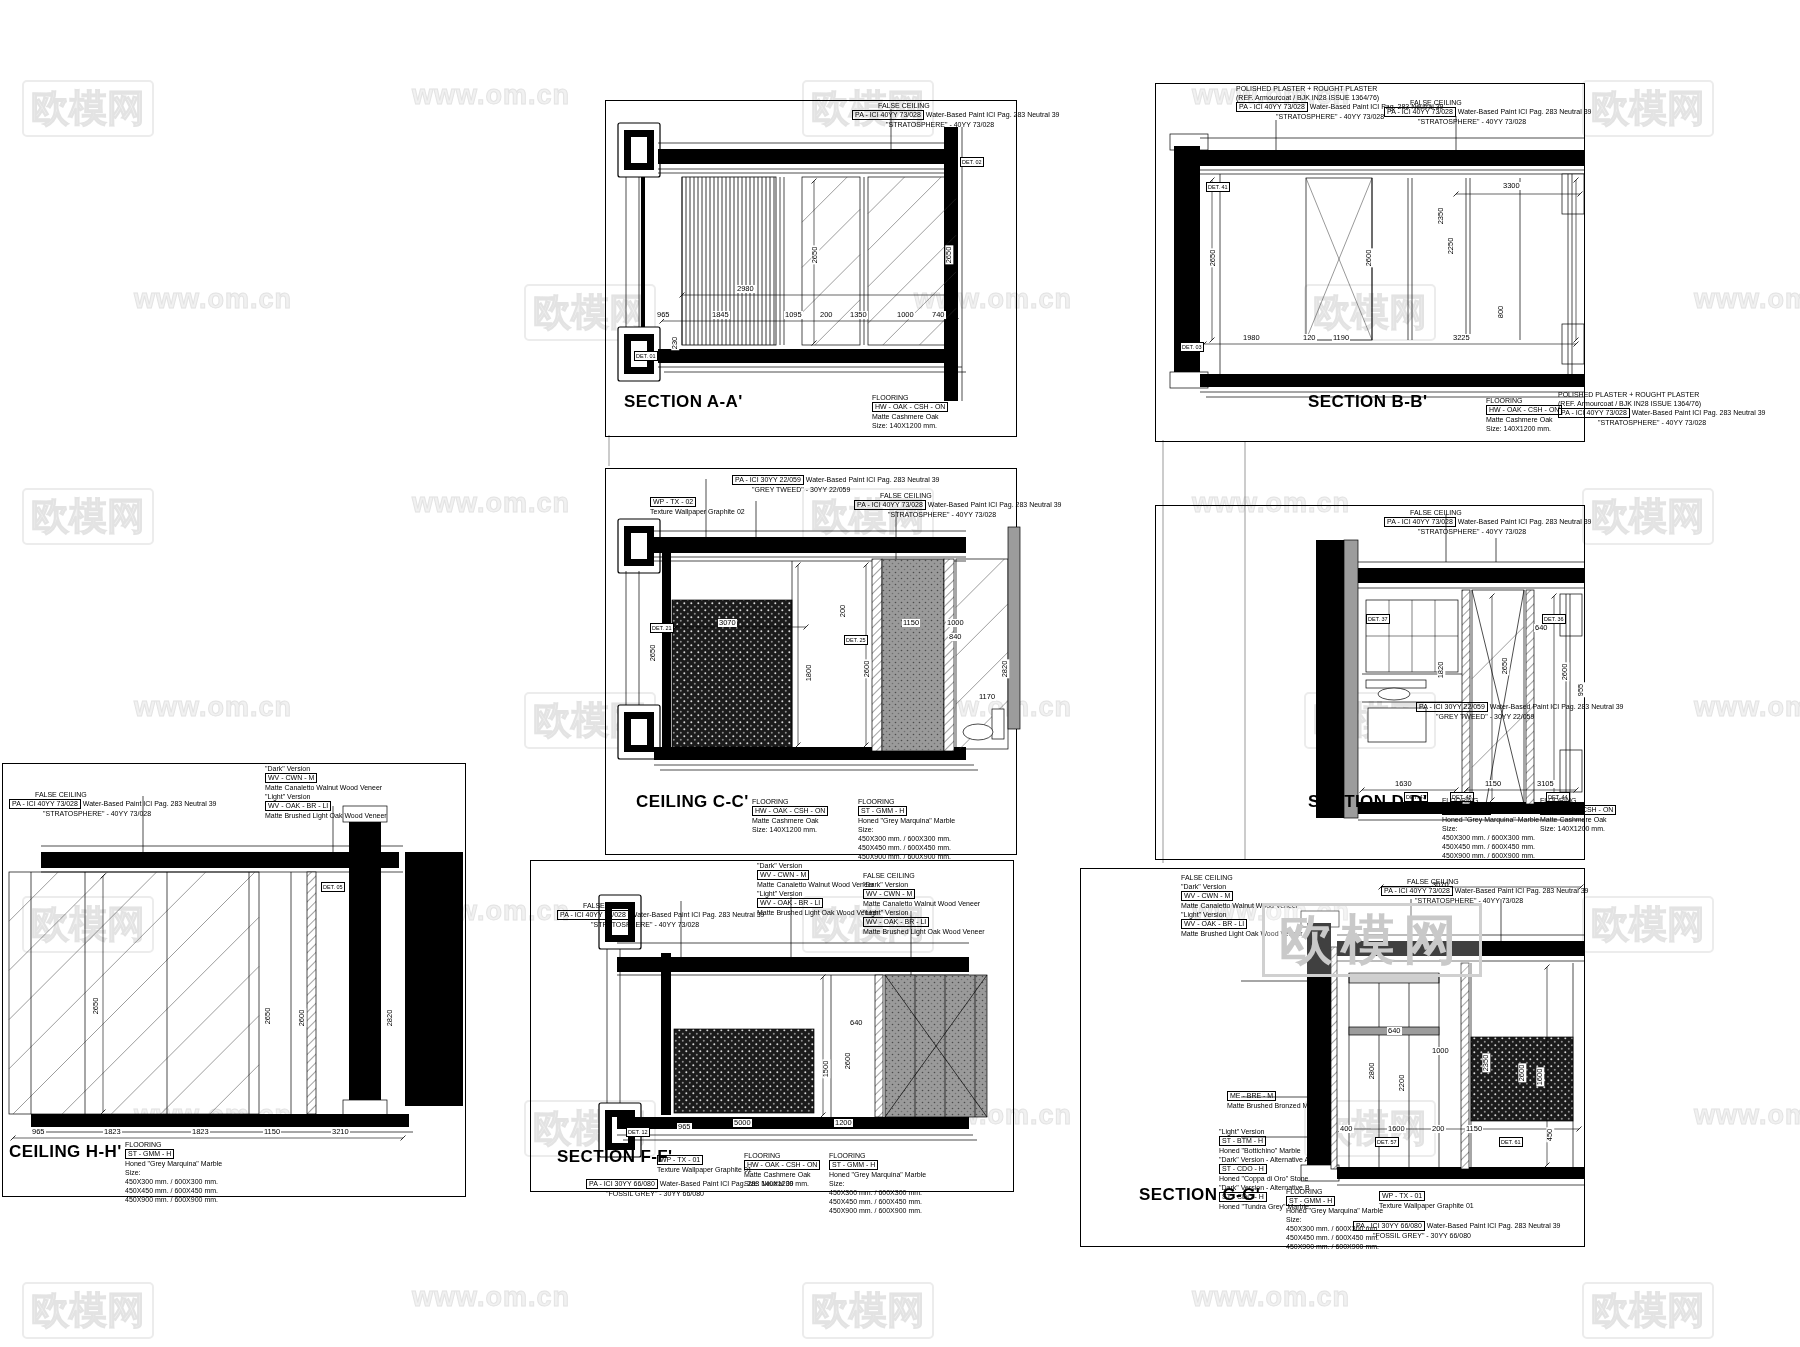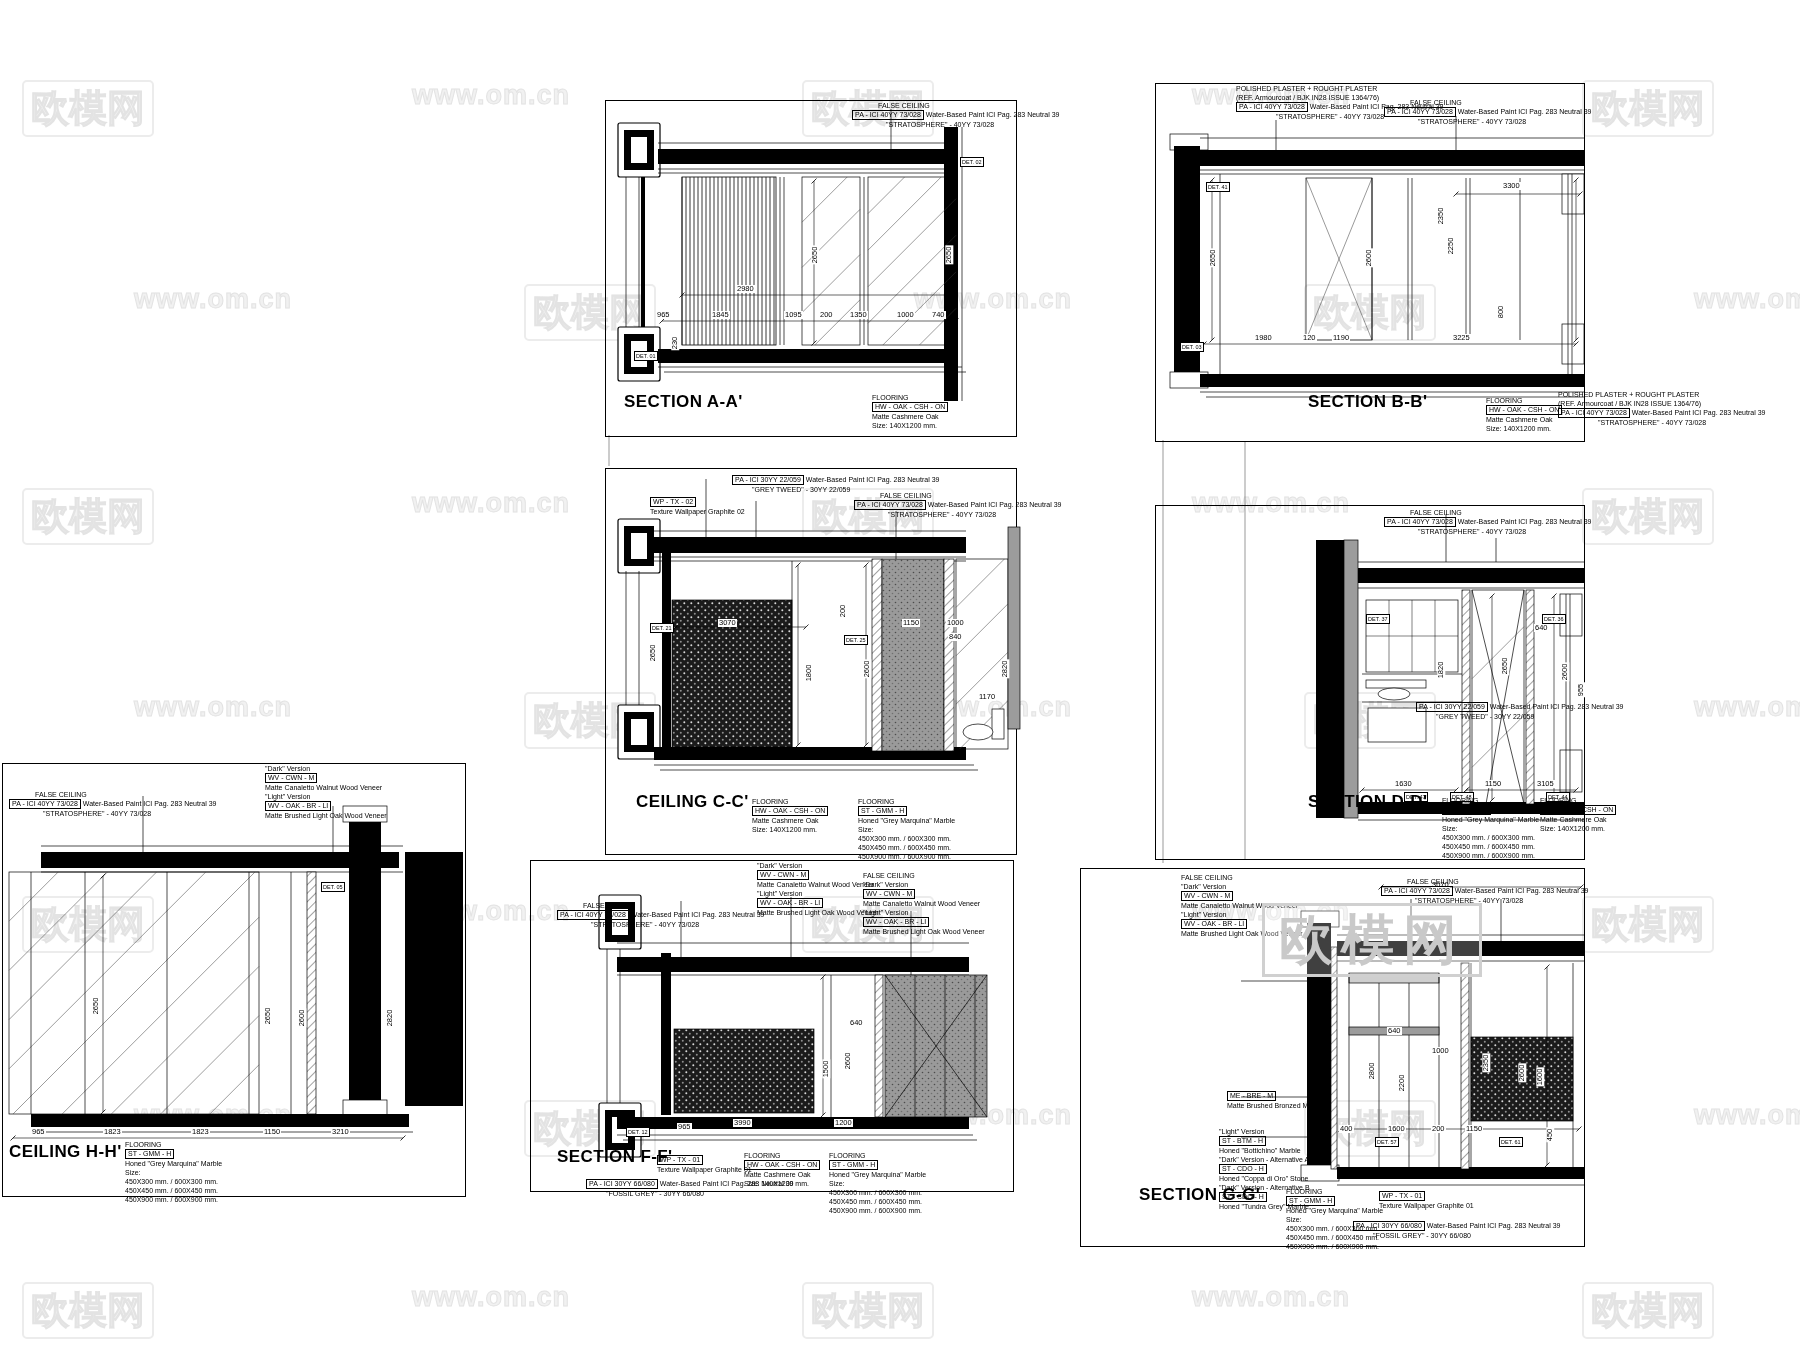--- a/index.html
+++ b/index.html
@@ -227,21 +227,21 @@
           <line x1="56" y1="96" x2="56" y2="256" stroke="#000" stroke-width="0.6"></line>
           <line x1="53.5" y1="98.5" x2="58.5" y2="93.5" stroke="#000" stroke-width="0.8"></line>
           <line x1="53.5" y1="258.5" x2="58.5" y2="253.5" stroke="#000" stroke-width="0.8"></line>
           <line x1="420" y1="96" x2="420" y2="256" stroke="#000" stroke-width="0.6"></line>
           <line x1="417.5" y1="98.5" x2="422.5" y2="93.5" stroke="#000" stroke-width="0.8"></line>
           <line x1="417.5" y1="258.5" x2="422.5" y2="253.5" stroke="#000" stroke-width="0.8"></line>
           <line x1="300" y1="110" x2="424" y2="110" stroke="#000" stroke-width="0.6"></line>
           <line x1="297.5" y1="112.5" x2="302.5" y2="107.5" stroke="#000" stroke-width="0.8"></line>
           <line x1="421.5" y1="112.5" x2="426.5" y2="107.5" stroke="#000" stroke-width="0.8"></line>
         </svg>
-        <div class="dim" style="left: 98px; top: 250px;">1980</div>
+        <div class="dim" style="left: 86px; top: 250px;">1980</div>
         <div class="dim" style="left: 146px; top: 250px;">120</div>
         <div class="dim" style="left: 176px; top: 250px;">1190</div>
         <div class="dim" style="left: 296px; top: 250px;">3225</div>
         <div class="dim rot" style="left: 48px; top: 170px;">2650</div>
         <div class="dim rot" style="left: 204px; top: 170px;">2600</div>
         <div class="dim rot" style="left: 286px; top: 158px;">2250</div>
         <div class="dim rot" style="left: 338px; top: 224px;">800</div>
         <div class="dim" style="left: 346px; top: 98px;">3300</div>
         <div class="dim rot" style="left: 276px; top: 128px;">2350</div>
         <div class="dim det" style="left: 24px; top: 258px;">DET. 03</div>
@@ -543,21 +543,21 @@
           <line x1="146" y1="262" x2="290" y2="262" stroke="#000" stroke-width="0.6"></line>
           <line x1="143.5" y1="264.5" x2="148.5" y2="259.5" stroke="#000" stroke-width="0.8"></line>
           <line x1="287.5" y1="264.5" x2="292.5" y2="259.5" stroke="#000" stroke-width="0.8"></line>
           <line x1="292" y1="116" x2="292" y2="254" stroke="#000" stroke-width="0.6"></line>
           <line x1="289.5" y1="118.5" x2="294.5" y2="113.5" stroke="#000" stroke-width="0.8"></line>
           <line x1="289.5" y1="256.5" x2="294.5" y2="251.5" stroke="#000" stroke-width="0.8"></line>
         </svg>
         <div class="dim" style="left: 318px; top: 158px;">640</div>
         <div class="dim rot" style="left: 286px; top: 204px;">1500</div>
         <div class="dim rot" style="left: 308px; top: 196px;">2600</div>
-        <div class="dim" style="left: 202px; top: 258px;">3990</div>
+        <div class="dim" style="left: 202px; top: 258px;">5000</div>
         <div class="dim" style="left: 303px; top: 258px;">1200</div>
         <div class="dim" style="left: 146px; top: 262px;">965</div>
         <div class="dim det" style="left: 95px; top: 266px;">DET. 12</div>
         <div class="note" style="left: 26px; top: 40px;">
           <div style="margin-left: 26px;">FALSE CEILING</div>
           <div><span class="bx">PA - ICI 40YY 73/028</span> Water-Based Paint ICI Pag. 283 Neutral 39</div>
           <div style="margin-left: 34px;">"STRATOSPHERE" - 40YY 73/028</div>
         </div>
         <div class="note" style="left: 226px; top: 0px;">
           <div>"Dark" Version</div>

